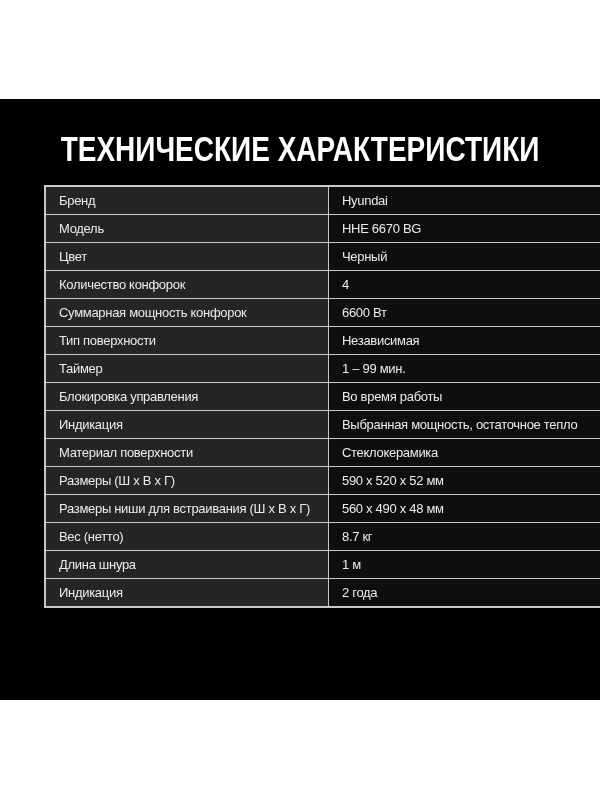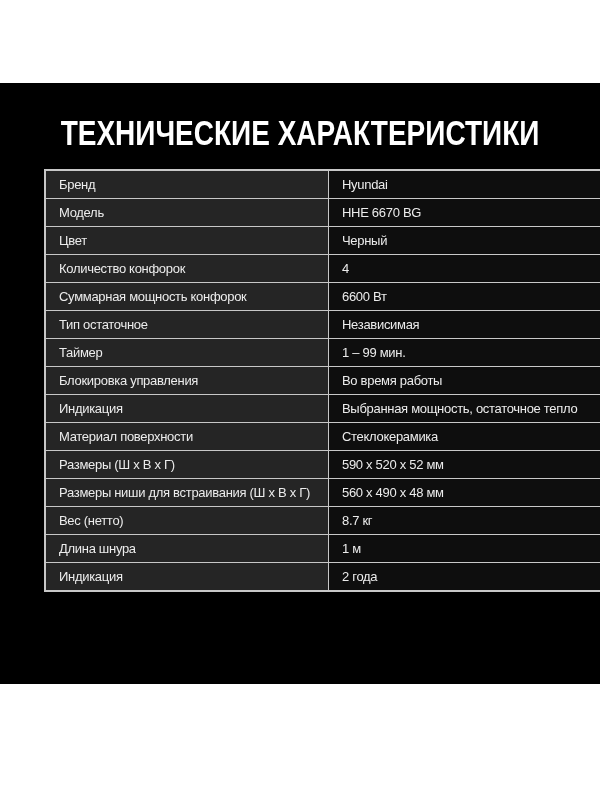--- a/index.html
+++ b/index.html
@@ -10,21 +10,21 @@
     width: 600px;
     height: 800px;
     background: #ffffff;
     position: relative;
     font-family: "Liberation Sans", "DejaVu Sans", sans-serif;
     overflow: hidden;
   }
   .panel {
     position: absolute;
     left: 0;
-    top: 83px;
+    top: 99px;
     width: 600px;
     height: 601px;
     background: #000000;
   }
   .title {
     margin: 0;
     padding-top: 30px;
     width: 600px;
     text-align: center;
     color: #ffffff;
@@ -86,21 +86,21 @@
         </tr>
         <tr>
           <td class="cell-label">Количество конфорок</td>
           <td class="cell-value">4</td>
         </tr>
         <tr>
           <td class="cell-label">Суммарная мощность конфорок</td>
           <td class="cell-value">6600 Вт</td>
         </tr>
         <tr>
-          <td class="cell-label">Тип остаточное</td>
+          <td class="cell-label">Тип поверхности</td>
           <td class="cell-value">Независимая</td>
         </tr>
         <tr>
           <td class="cell-label">Таймер</td>
           <td class="cell-value">1 – 99 мин.</td>
         </tr>
         <tr>
           <td class="cell-label">Блокировка управления</td>
           <td class="cell-value">Во время работы</td>
         </tr>

